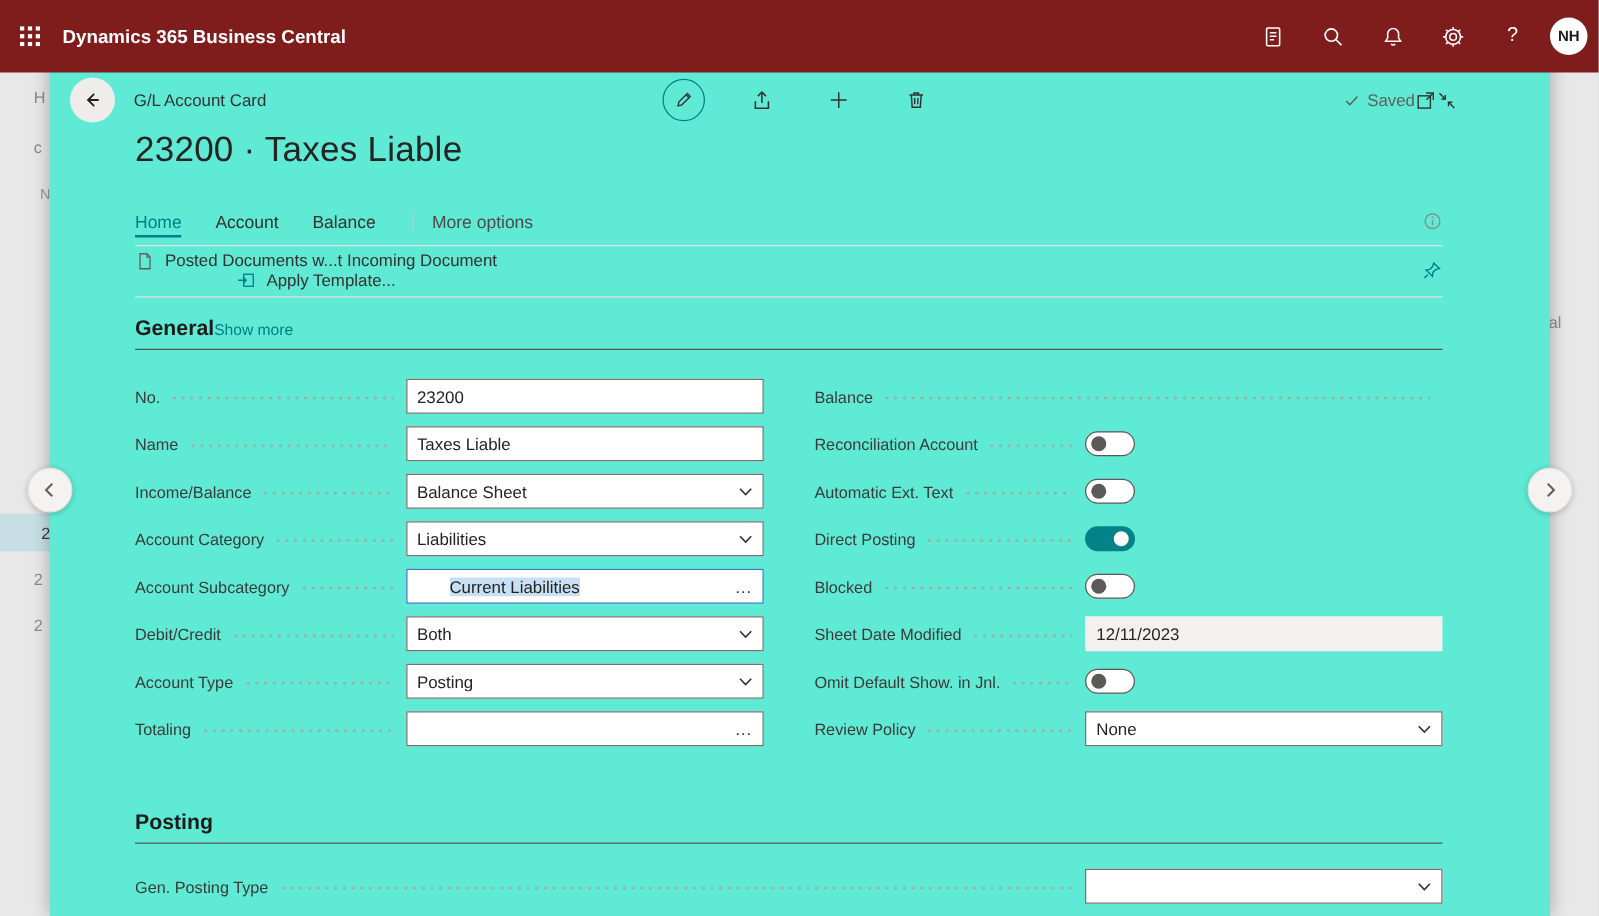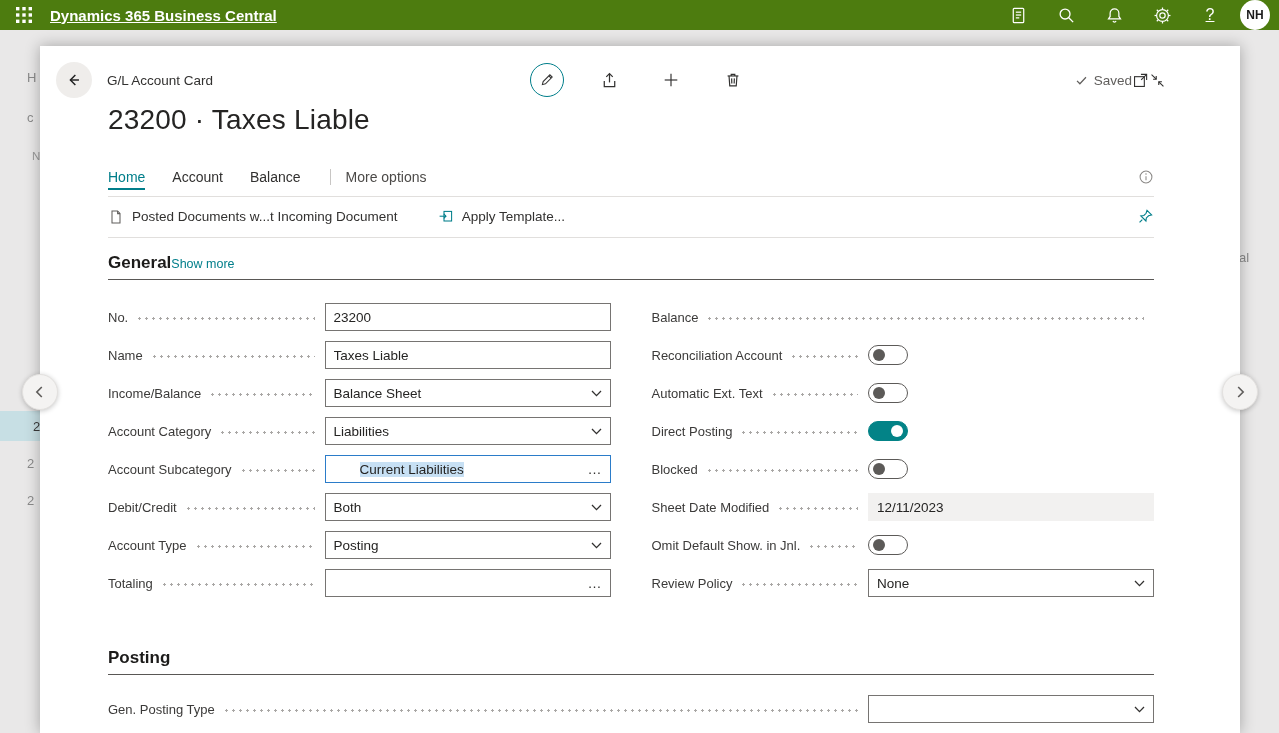--- a/index.html
+++ b/index.html
@@ -1,39 +1,39 @@
 <!DOCTYPE html>
 <html style="--accent: #007e8a; --toggle-on: #038387; --link: #2a6a97; --selection: #c7e0f4;"><head>
 <meta charset="utf-8">
 <style>
   html,body{margin:0;padding:0;}
   body{width:1279px;height:733px;overflow:hidden;font-family:"Liberation Sans","DejaVu Sans",sans-serif;background:#e9e8e8;position:relative;}
   .viewport{position:absolute;inset:0;}
 
   
-  .topbar{position:absolute;top:0;left:0;right:0;height:30px;background:#4d7c0f;display:flex;align-items:center;color:#fff;z-index:30;text-decoration:underline;}
+  .topbar{position:absolute;top:0;left:0;right:0;height:58px;background:#7f1d1d;display:flex;align-items:center;color:#fff;z-index:30;}
   .tb-btn{width:48px;height:46px;display:flex;align-items:center;justify-content:center;cursor:pointer;}
   .tb-title{font-size:15px;font-weight:700;margin-left:2px;white-space:nowrap;}
   .tb-spacer{flex:1;}
   .avatar{width:30px;height:30px;border-radius:50%;background:#fff;color:#1b1b1b;font-size:12px;font-weight:700;display:flex;align-items:center;justify-content:center;margin:0 9px 0 6px;cursor:pointer;}
   .tb-help{font-size:16px;font-weight:400;}
 
   
   .stage{position:absolute;top:46px;left:0;right:0;bottom:0;background:#e9e8e8;}
   .frag{position:absolute;font-size:13px;color:#8a8a8a;left:27px;white-space:nowrap;}
   .frag.small{font-size:11.5px;left:32px;color:#9a9a9a;}
   .frag.hl{left:0;width:40px;height:30px;background:#c7dfe4;color:#3a3a3a;display:flex;align-items:center;padding-left:33px;box-sizing:border-box;}
   .right-frag{position:absolute;left:1239px;top:204px;font-size:13px;color:#8a8a8a;}
 
   .navchev{position:absolute;width:36px;height:36px;border-radius:50%;background:#f4f3f2;border:1px solid #e3e1df;box-shadow:0 1px 5px rgba(0,0,0,.22);display:flex;align-items:center;justify-content:center;z-index:40;cursor:pointer;padding:0;}
   .navchev.left{left:22px;top:328px;}
   .navchev.right{left:1222px;top:328px;}
 
   
-  .dialog{position:absolute;left:40px;top:0;width:1200px;bottom:0;background:#ffffff;box-shadow:0 0 14px rgba(0,0,0,.30);z-index:20;}
+  .dialog{position:absolute;left:40px;top:0;width:1200px;bottom:0;background:#5eead4;box-shadow:0 0 14px rgba(0,0,0,.30);z-index:20;}
 
   .dlg-header{position:absolute;top:0;left:0;right:0;height:68px;display:flex;align-items:center;padding:0 74px 0 16px;box-sizing:border-box;}
   .back-btn{width:36px;height:36px;border-radius:50%;background:#efedeb;border:none;display:flex;align-items:center;justify-content:center;cursor:pointer;flex:0 0 auto;}
   .dlg-caption{margin-left:15px;font-size:13.5px;color:#323130;white-space:nowrap;}
   .center-icons{position:absolute;left:50%;top:0;height:68px;transform:translateX(-50%);display:flex;align-items:center;}
   .ci-slot{width:62px;display:flex;align-items:center;justify-content:center;cursor:pointer;}
   .edit-ring{width:34px;height:34px;border-radius:50%;border:1.5px solid var(--accent,#007e8a);display:flex;align-items:center;justify-content:center;box-sizing:border-box;}
   .right-icons{margin-left:auto;display:flex;align-items:center;}
   .saved{display:flex;align-items:center;gap:6px;font-size:13.5px;color:#605e5c;}
   .hdr-ic{display:flex;align-items:center;justify-content:center;cursor:pointer;}
@@ -269,21 +269,21 @@
             <svg width="16" height="16" viewBox="0 0 20 20" fill="none" stroke="#8a8886" stroke-width="1.3">
               <circle cx="10" cy="10" r="7.4"></circle>
               <line x1="10" y1="9" x2="10" y2="14"></line>
               <circle cx="10" cy="6.2" r="0.9" fill="#8a8886" stroke="none"></circle>
             </svg>
           </span>
         </span>
       </div>
 
       <div class="actionbar">
-        <div id="actions" style="display:flex;align-items:center;">
+        <div id="actions" style="display:flex;align-items:center;flex-direction:column;">
             <div class="action-item">
               <span>
                 <svg width="16" height="16" viewBox="0 0 20 20" fill="none" stroke="#605e5c" stroke-width="1.3">
                   <path d="M5 2.5 h7 l3 3 V17.5 H5 z"></path>
                   <path d="M12 2.5 V5.8 H15"></path>
                 </svg>
               </span>
               <span>Posted Documents w...t Incoming Document</span>
             </div>
             <div class="action-item">

